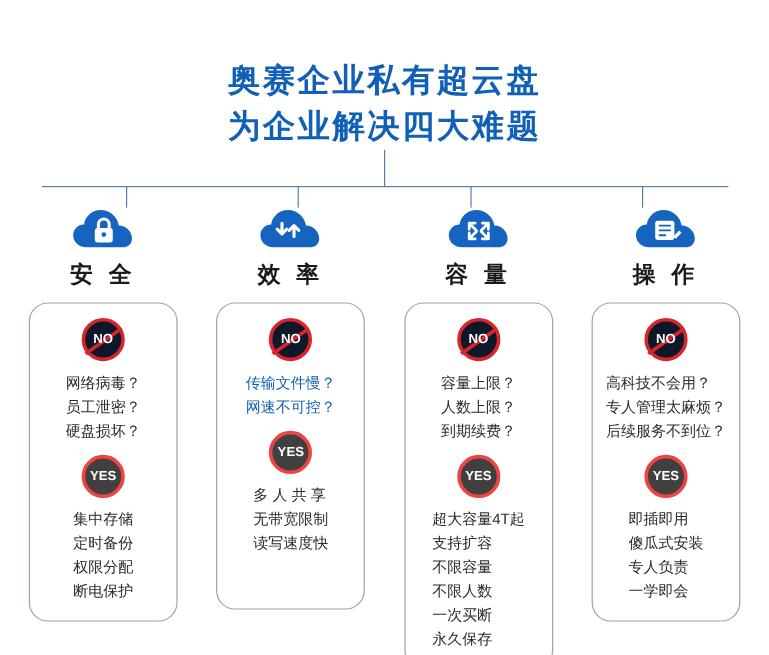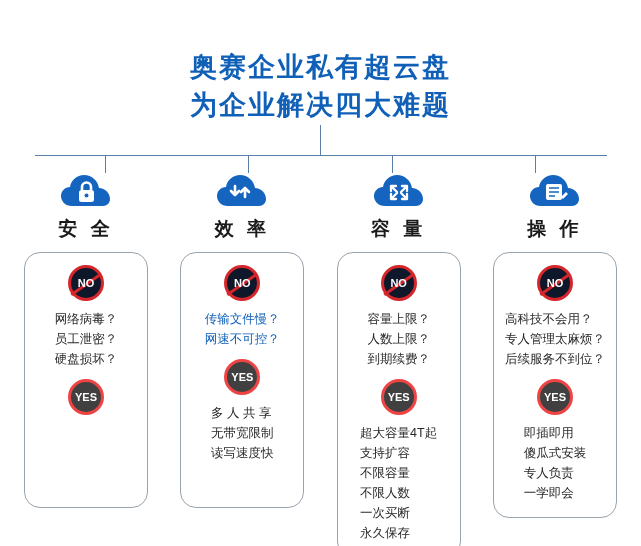--- a/index.html
+++ b/index.html
@@ -194,20 +194,26 @@
         </div>
       <div class="item-list">
         <div class="item">网络病毒？</div>
         <div class="item">员工泄密？</div>
         <div class="item">硬盘损坏？</div>
       </div>
       <div class="gap"></div>
       <div class="badge yes">
           <span>YES</span>
         </div>
+      <div class="item-list">
+        <div class="item">集中存储</div>
+        <div class="item">定时备份</div>
+        <div class="item">权限分配</div>
+        <div class="item">断电保护</div>
+      </div>
     </div>
   </div>
 
   <div class="column">
     <div class="cloud-icon">
       <svg width="54" height="40" viewBox="0 0 54 40">
         <path d="M13 34 C6 34 2 29 2 24 C2 19 6 15 11 15 C12 8 18 3 25 3 C33 3 39 9 40 16 C46 16 51 21 51 27 C51 31 48 34 44 34 Z" fill="#1565c0"></path>
         <path d="M20 14 v9 m0 0 l-4 -4 m4 4 l4 -4" stroke="#ffffff" stroke-width="2.6" fill="none" stroke-linecap="round"></path>
         <path d="M30 25 v-9 m0 0 l-4 4 m4 -4 l4 4" stroke="#ffffff" stroke-width="2.6" fill="none" stroke-linecap="round"></path>
       </svg>

